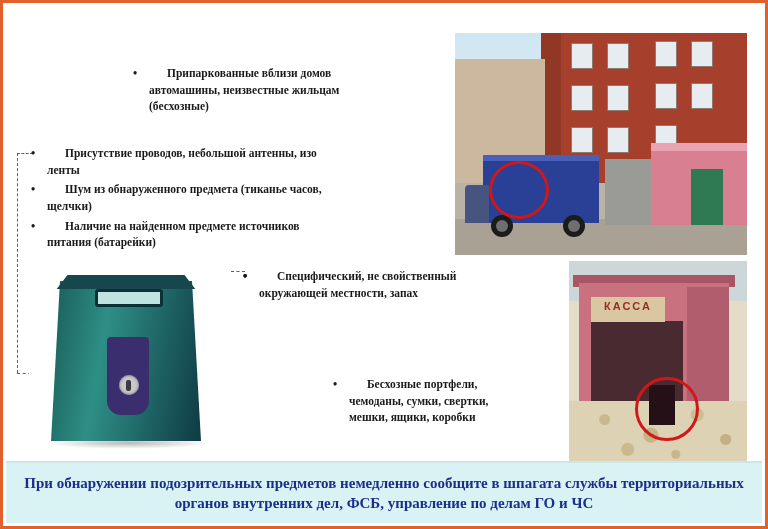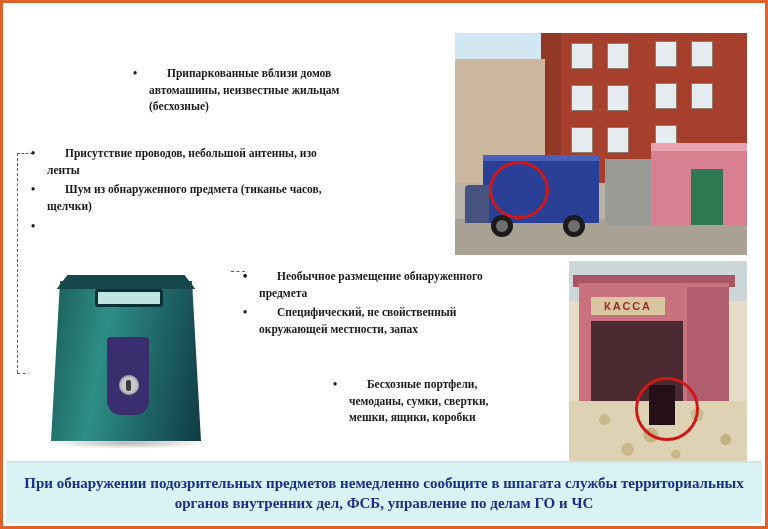--- a/index.html
+++ b/index.html
@@ -246,21 +246,21 @@
   }
   .kk-roof {
     position: absolute; left: 4px; top: 14px; width: 162px; height: 12px;
     background: #a85565;
   }
   .kk-side {
     position: absolute; left: 118px; top: 26px; width: 42px; height: 118px;
     background: #b05e6d;
   }
   .kk-sign {
-    position: absolute; left: 22px; top: 36px; width: 74px; height: 18px;
+    position: absolute; left: 22px; top: 36px; width: 74px; height: 25px;
     background: #d8c7a0; color: #9c2a2a;
     font-family: "Liberation Sans", sans-serif; font-weight: bold;
     font-size: 11px; letter-spacing: 2px; text-align: center; line-height: 18px;
   }
   .kk-dark {
     position: absolute; left: 22px; top: 60px; width: 92px; height: 82px;
     background: #4a2a31;
   }
   .kk-ground {
     position: absolute; left: 0; top: 140px; width: 178px; height: 62px;
@@ -310,32 +310,32 @@
       <li>
         <span class="bullet">•</span>
         <span>Присутствие проводов, небольшой антенны, изо ленты</span>
       </li>
       <li>
         <span class="bullet">•</span>
         <span>Шум из обнаруженного предмета (тиканье часов, щелчки)</span>
       </li>
       <li>
         <span class="bullet">•</span>
+        <span>Наличие на найденном предмете источников питания (батарейки)</span>
       </li>
     </ul>
   </div>
 
   <div class="block" id="block-3">
     <ul>
       <li>
         <span class="bullet">•</span>
       </li>
       <li>
         <span class="bullet">•</span>
-        <span>Необычное размещение обнаруженного предмета</span>
       </li>
       <li>
         <span class="bullet">•</span>
         <span>Специфический, не свойственный окружающей местности, запах</span>
       </li>
     </ul>
   </div>
 
   <div class="block" id="block-4">
     <ul>

